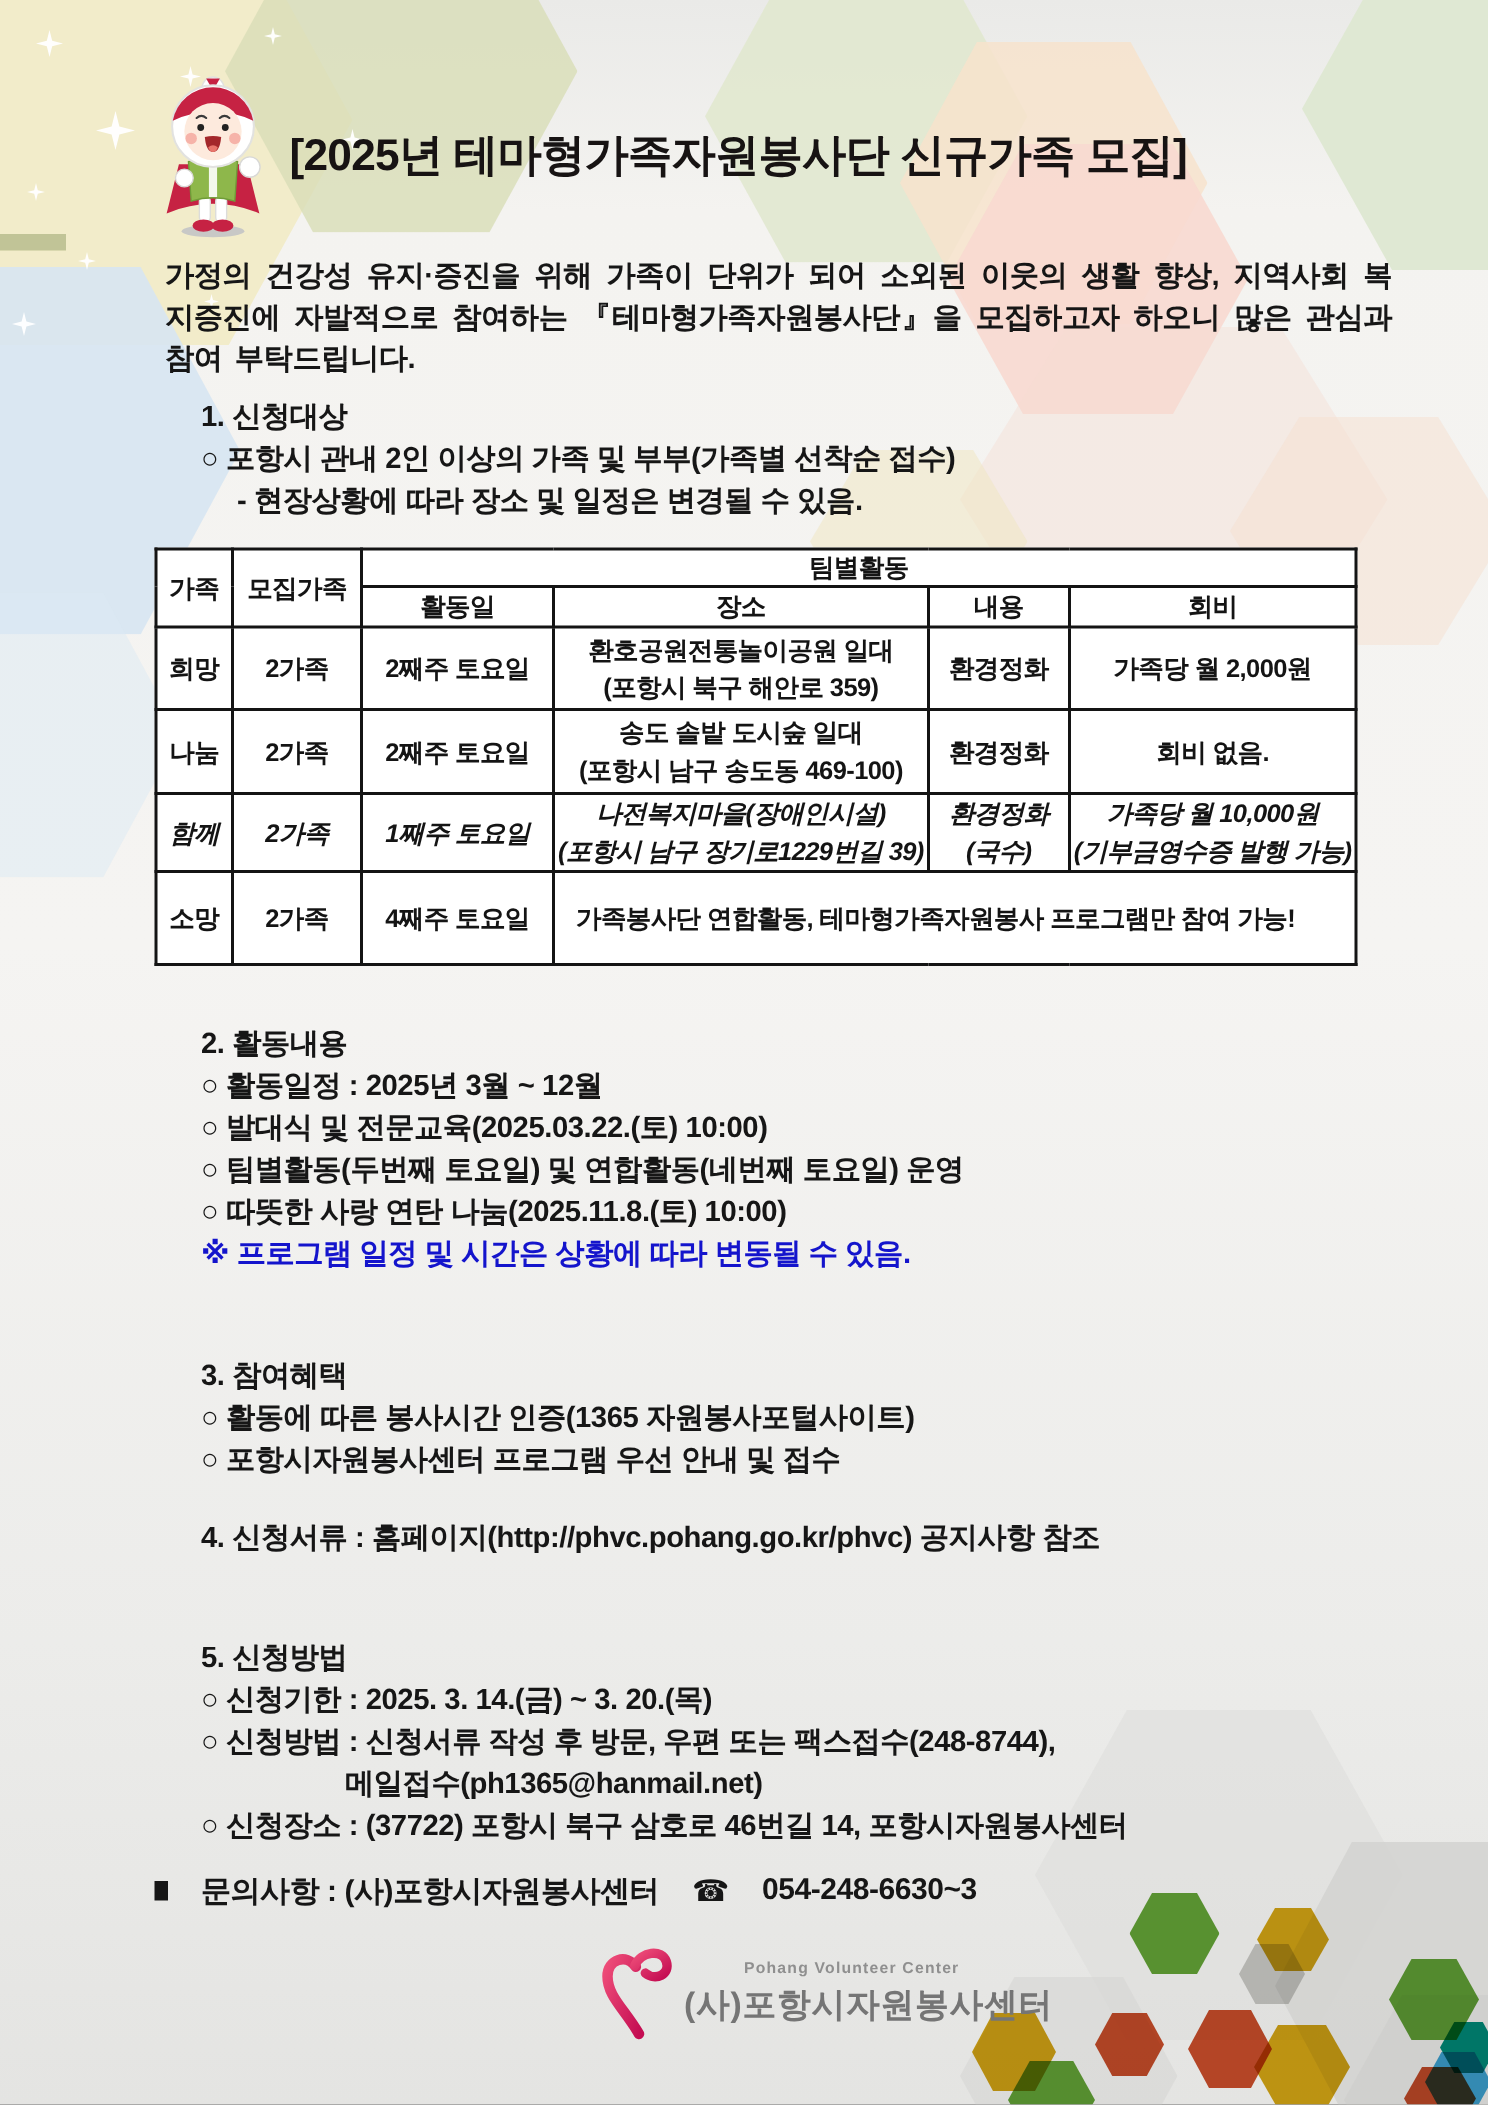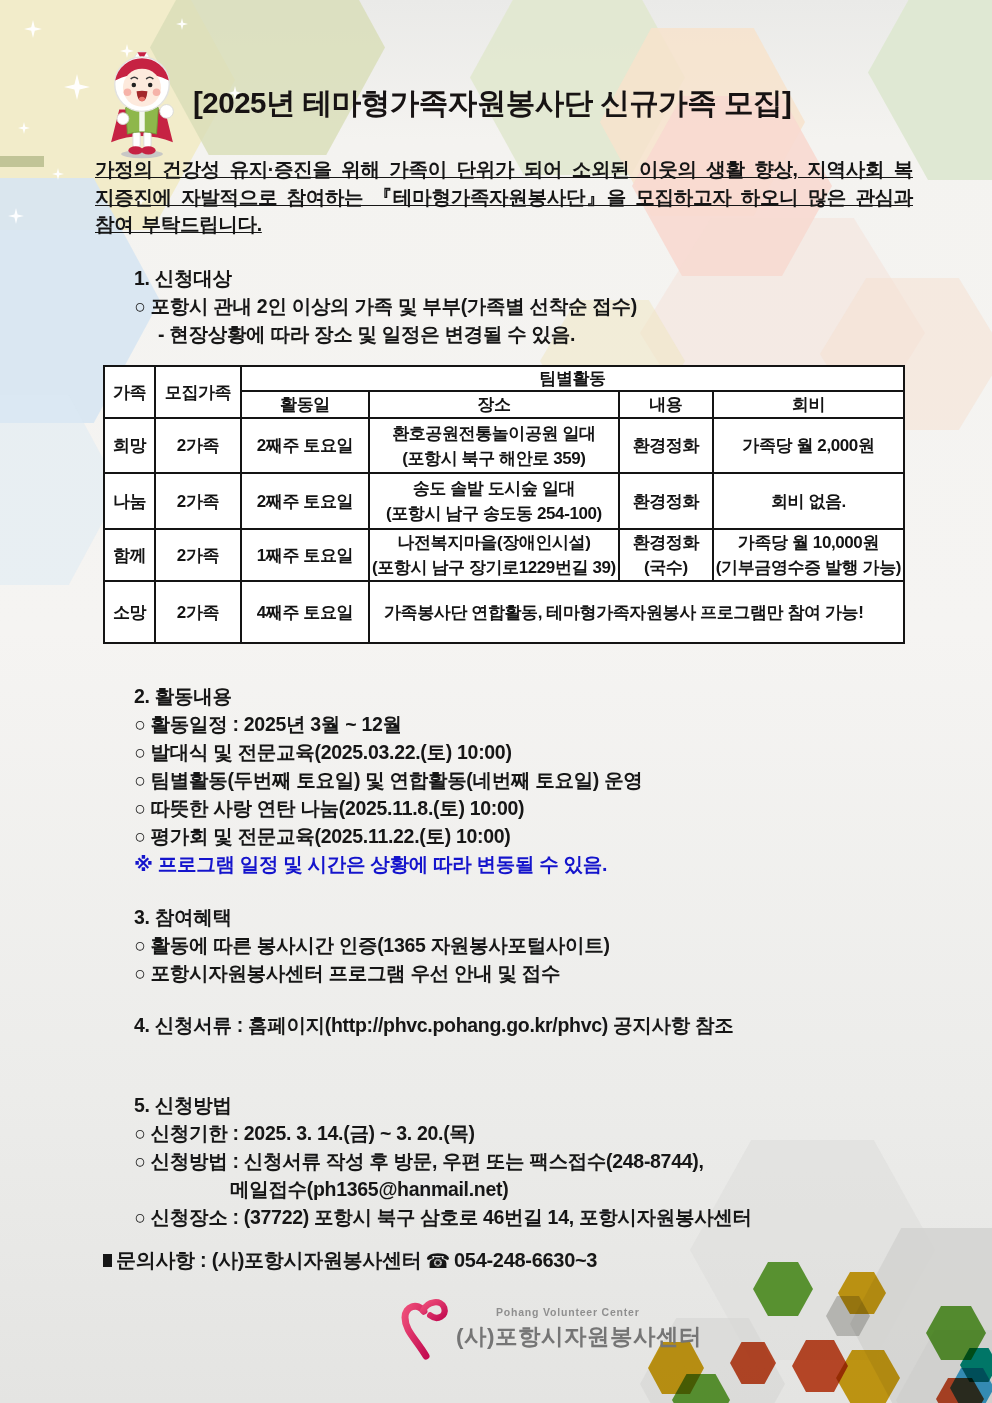--- a/index.html
+++ b/index.html
@@ -9,41 +9,41 @@
     font-family:"Liberation Sans","DejaVu Sans",sans-serif;color:#161616;
   }
   .hex{position:absolute;clip-path:polygon(25% 0%,75% 0%,100% 50%,75% 100%,25% 100%,0% 50%);}
   .sparkle{position:absolute;background:#fff;clip-path:polygon(50% 0%,60% 40%,100% 50%,60% 60%,50% 100%,40% 60%,0% 50%,40% 40%);opacity:.95;}
   .bar{position:absolute;}
   .title{
     position:absolute;left:193px;top:84px;margin:0;width:660px;
     font-size:29.5px;font-weight:800;letter-spacing:-0.5px;color:#171313;white-space:nowrap;
   }
   .intro{
-    position:absolute;left:95px;top:156px;width:818px;margin:0;
-    font-size:19.5px;font-weight:700;line-height:27.5px;text-align:justify;word-spacing:3px;letter-spacing:-0.3px;text-decoration:underline;
+    position:absolute;left:95px;top:156px;width:818px;margin:15px;
+    font-size:19.5px;font-weight:700;line-height:27.5px;text-align:justify;word-spacing:3px;letter-spacing:-0.3px;
   }
   .sec{position:absolute;left:97px;width:830px;font-size:19.5px;font-weight:700;letter-spacing:-0.3px;}
   .line{line-height:28px;white-space:nowrap;margin-left:37px;}
   .sub{padding-left:24px;}
   .indent{padding-left:96px;}
   .note-blue{color:#1414cc;}
   .info-table{
     position:absolute;left:103px;top:365px;border-collapse:collapse;background:#fff;
     font-size:17px;font-weight:700;color:#141414;table-layout:fixed;
   }
   .info-table th,.info-table td{
     border:2px solid #141414;text-align:center;vertical-align:middle;padding:0 2px;
     letter-spacing:-0.4px;
   }
   .info-table .two-line div{line-height:25px;white-space:nowrap;}
   .h1r{height:20px;} .h2r{height:27px;padding-left:21px;}
-  .r1{height:55px;} .r2{height:56px;padding-left:19px;} .r3{height:40px;} .r4{height:62px;margin-top:28px;}
+  .r1{height:55px;} .r2{height:56px;padding-left:19px;} .r3{height:40px;font-style:italic;} .r4{height:62px;margin-top:28px;}
   .cell-left{text-align:left !important;padding-left:14px !important;}
-  .contact{position:absolute;left:103px;top:1247px;display:flex;align-items:center;gap:4px;font-size:20px;font-weight:700;letter-spacing:-0.3px;}
+  .contact{position:absolute;left:103px;top:1247px;display:flex;align-items:center;gap:22px;font-size:20px;font-weight:700;letter-spacing:-0.3px;}
   .sq{width:9px;height:13px;background:#161616;}
   .logo{position:absolute;left:398px;top:1294px;width:300px;height:74px;}
   .logo .en{position:absolute;left:98px;top:12px;font-size:10.5px;color:#8f8f8f;letter-spacing:.8px;font-weight:700;white-space:nowrap;}
   .logo .ko{position:absolute;left:58px;top:27px;font-size:22.5px;color:#757575;font-weight:600;letter-spacing:.5px;white-space:nowrap;}
   .mascot{position:absolute;left:92px;top:48px;}
   svg{display:block;}
 </style>
 </head>
 <body>
 
@@ -161,21 +161,21 @@
         </td>
         <td>환경정화</td>
         <td>가족당 월 2,000원</td>
       </tr>
       <tr class="r2">
         <td>나눔</td>
         <td>2가족</td>
         <td>2째주 토요일</td>
         <td class="two-line">
           <div>송도 솔밭 도시숲 일대</div>
-          <div>(포항시 남구 송도동 254-100)</div>
+          <div>(포항시 남구 송도동 469-100)</div>
         </td>
         <td>환경정화</td>
         <td>회비 없음.</td>
       </tr>
       <tr class="r3">
         <td>함께</td>
         <td>2가족</td>
         <td>1째주 토요일</td>
         <td class="two-line">
           <div>나전복지마을(장애인시설)</div>
@@ -198,21 +198,20 @@
       </tr>
     </tbody>
   </table>
 
   <div class="sec" style="top:682px;">
     <div class="line">2. 활동내용</div>
     <div class="line">○ 활동일정 : 2025년 3월 ~ 12월</div>
     <div class="line">○ 발대식 및 전문교육(2025.03.22.(토) 10:00)</div>
     <div class="line">○ 팀별활동(두번째 토요일) 및 연합활동(네번째 토요일) 운영</div>
     <div class="line">○ 따뜻한 사랑 연탄 나눔(2025.11.8.(토) 10:00)</div>
-    <div class="line">○ 평가회 및 전문교육(2025.11.22.(토) 10:00)</div>
     <div class="line note-blue">※ 프로그램 일정 및 시간은 상황에 따라 변동될 수 있음.</div>
   </div>
 
   <div class="sec" style="top:903px;">
     <div class="line">3. 참여혜택</div>
     <div class="line">○ 활동에 따른 봉사시간 인증(1365 자원봉사포털사이트)</div>
     <div class="line">○ 포항시자원봉사센터 프로그램 우선 안내 및 접수</div>
   </div>
 
   <div class="sec" style="top:1011px;">

